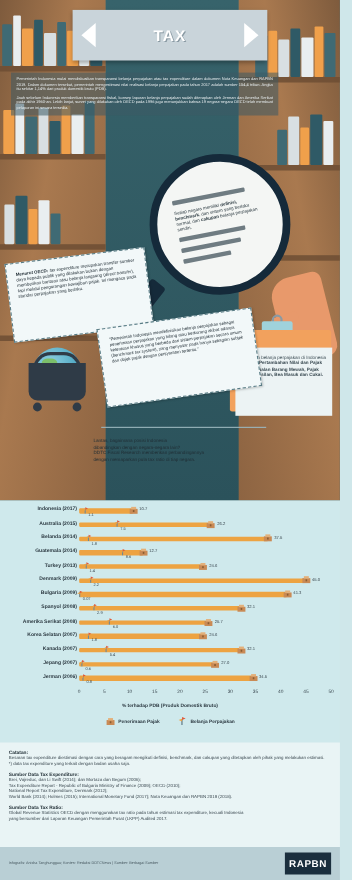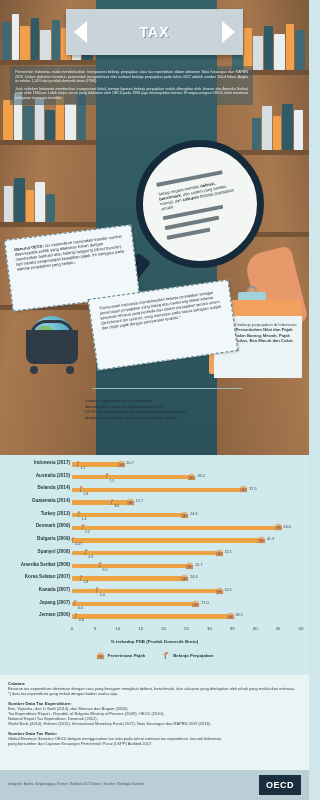--- a/index.html
+++ b/index.html
@@ -550,17 +550,17 @@
     <div class="grp">
       <h4>Sumber Data Tax Ratio:</h4>
       <p>Global Revenue Statistics OECD dengan menggunakan tax ratio pada tahun estimasi tax expenditure, kecuali Indonesia</p>
       <p>yang bersumber dari Laporan Keuangan Pemerintah Pusat (LKPP) Audited 2017.</p>
     </div>
   </div>
 
   <div class="footer">
     <div class="f-credit">Infografis: Anisha Tanghunggau; Konten: Redaksi DDTCNews | Sumber: Berbagai Sumber</div>
     <div class="logo">
-      <span>OECD</span>
+      <span>RAPBN</span>
     </div>
   </div>
 
 </div>
 
 </body></html>

